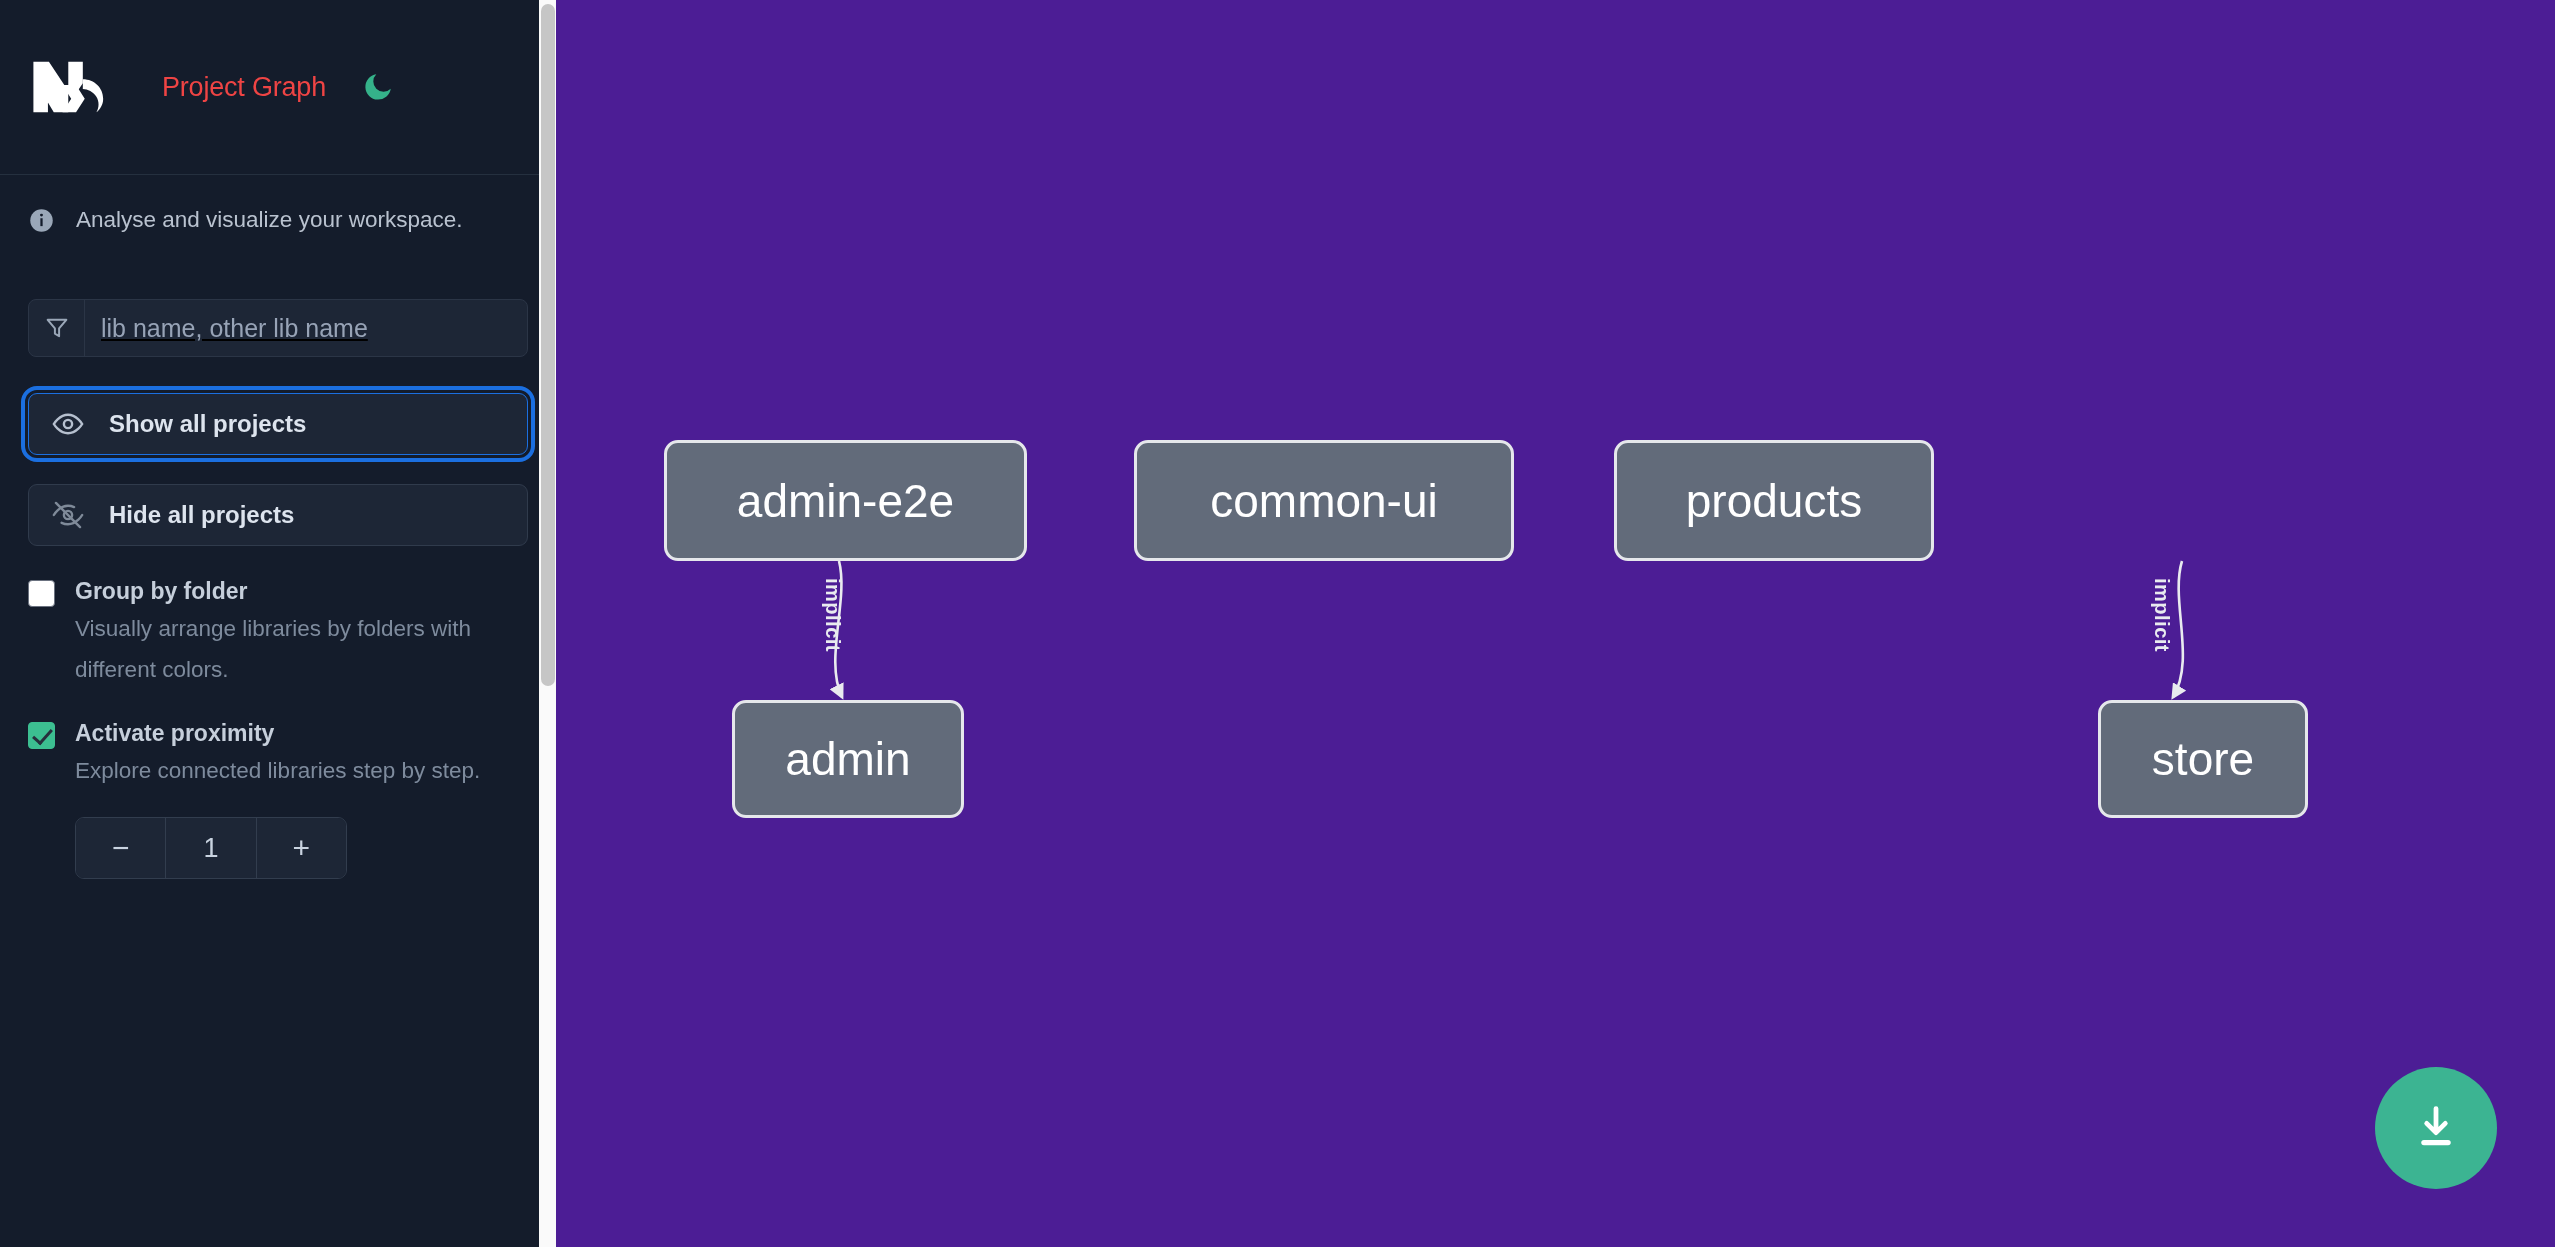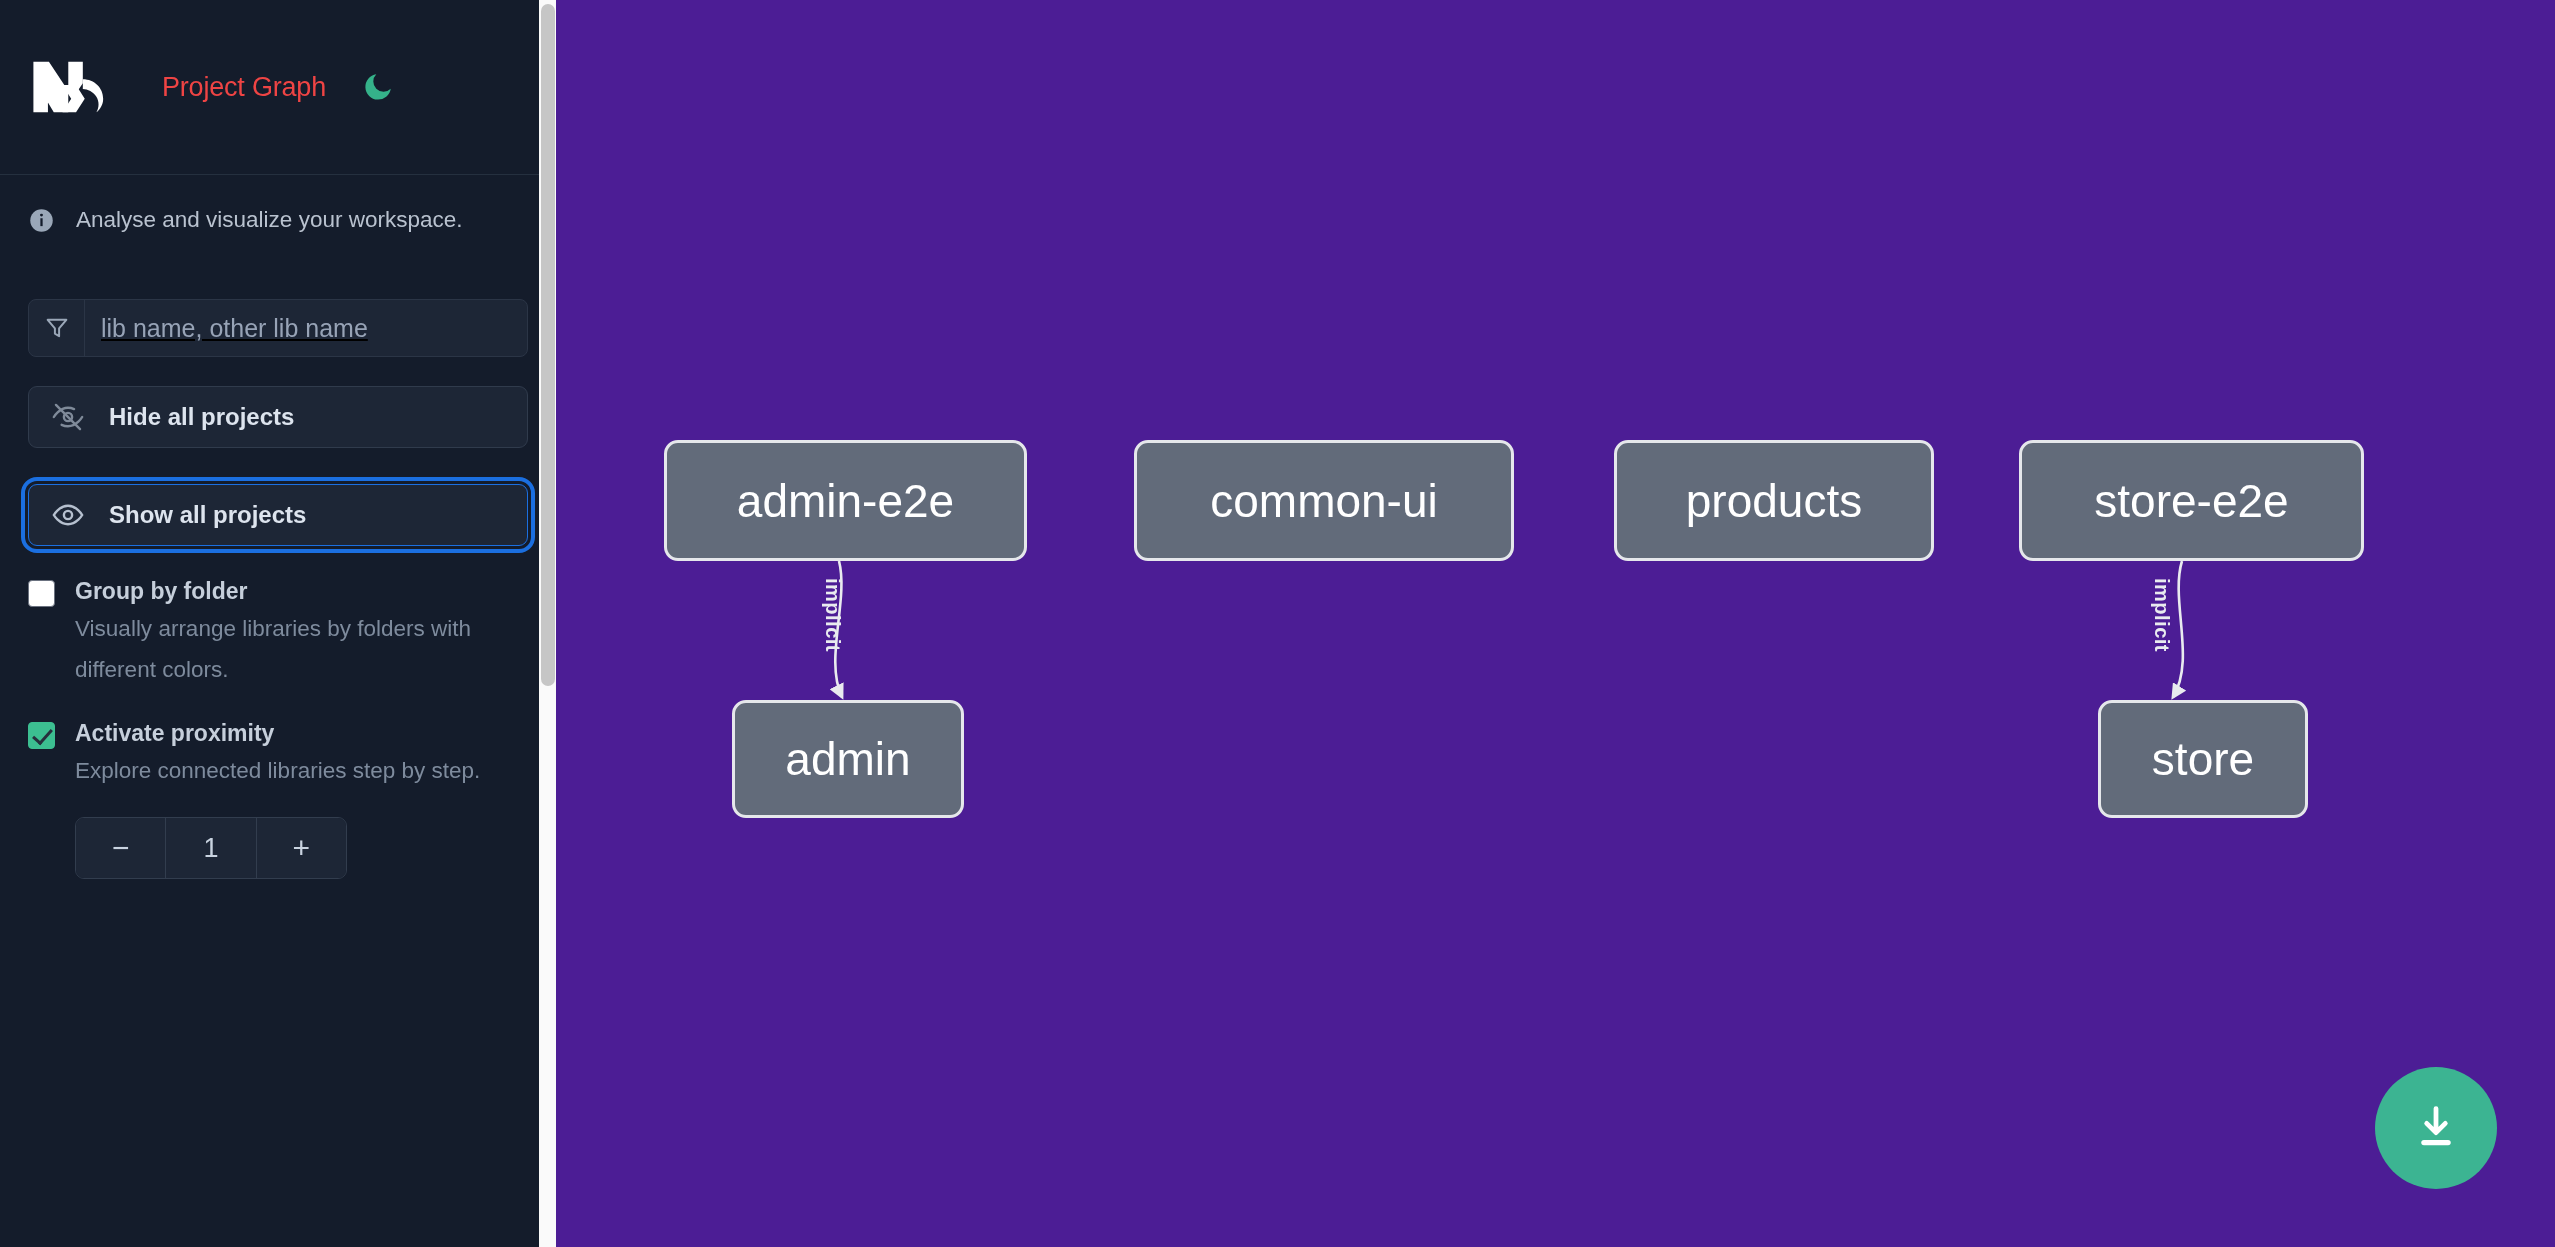--- a/index.html
+++ b/index.html
@@ -249,41 +249,41 @@
       <div class="filter-wrap">
         <span class="filter-icon-box">
           <svg viewBox="0 0 24 24" width="28" height="28" aria-hidden="true">
             <path d="M4 5h16l-6.2 7.4V19l-3.6-2.2v-4.4Z" fill="none" stroke="#9aa7b8" stroke-width="1.7" stroke-linejoin="round"></path>
           </svg>
         </span>
         <input class="filter-input" type="text" placeholder="lib name, other lib name" style="">
       </div>
 
 
+      <button class="btn btn-showall focused">
+        <span class="bicon">
+          <svg viewBox="0 0 24 24" width="34" height="34" aria-hidden="true">
+            <path d="M2 12s3.8-6.5 10-6.5S22 12 22 12s-3.8 6.5-10 6.5S2 12 2 12Z" fill="none" stroke="#b6c0cf" stroke-width="1.7"></path>
+            <circle cx="12" cy="12" r="2.9" fill="none" stroke="#b6c0cf" stroke-width="1.7"></circle>
+          </svg>
+        </span>
+        <span>Show all projects</span>
+      </button>
+
       <button class="btn btn-hideall">
         <span class="bicon">
           <svg viewBox="0 0 24 24" width="34" height="34" aria-hidden="true">
             <path d="M2 12s3.8-6.5 10-6.5c1.6 0 3 .35 4.3.9M22 12s-3.8 6.5-10 6.5c-1.7 0-3.2-.4-4.5-1" fill="none" stroke="#7f8a99" stroke-width="1.7" stroke-linecap="round"></path>
             <circle cx="12" cy="12" r="2.9" fill="none" stroke="#7f8a99" stroke-width="1.7"></circle>
             <line x1="3.5" y1="3.5" x2="20.5" y2="20.5" stroke="#7f8a99" stroke-width="1.7" stroke-linecap="round"></line>
           </svg>
         </span>
         <span>Hide all projects</span>
       </button>
 
-      <button class="btn btn-showall focused">
-        <span class="bicon">
-          <svg viewBox="0 0 24 24" width="34" height="34" aria-hidden="true">
-            <path d="M2 12s3.8-6.5 10-6.5S22 12 22 12s-3.8 6.5-10 6.5S2 12 2 12Z" fill="none" stroke="#b6c0cf" stroke-width="1.7"></path>
-            <circle cx="12" cy="12" r="2.9" fill="none" stroke="#b6c0cf" stroke-width="1.7"></circle>
-          </svg>
-        </span>
-        <span>Show all projects</span>
-      </button>
-
       <div class="chk-group">
         <span class="chk unchecked"></span>
         <div class="chk-texts">
           <div class="chk-label">Group by folder</div>
           <div class="chk-desc">Visually arrange libraries by folders with different colors.</div>
         </div>
       </div>
 
       <div class="chk-group tight">
         <span class="chk checked"></span>
@@ -321,23 +321,20 @@
 
     <div class="node" style="left:108px; top:440px; width:363px; height:121px;">
       <span>admin-e2e</span>
     </div>
     <div class="node" style="left:578px; top:440px; width:380px; height:121px;">
       <span>common-ui</span>
     </div>
     <div class="node" style="left:1058px; top:440px; width:320px; height:121px;">
       <span>products</span>
     </div>
-    <div class="node" style="left:1463px; top:440px; width:345px; height:121px;">
-      <span>store-e2e</span>
-    </div>
     <div class="node" style="left:1542px; top:700px; width:210px; height:118px;">
       <span>store</span>
     </div>
     <div class="node" style="left:176px; top:700px; width:232px; height:118px;">
       <span>admin</span>
     </div>
 
     <span class="edge-label" style="left:288px; top:578px;">implicit</span>
     <span class="edge-label" style="left:1617px; top:578px;">implicit</span>
 

